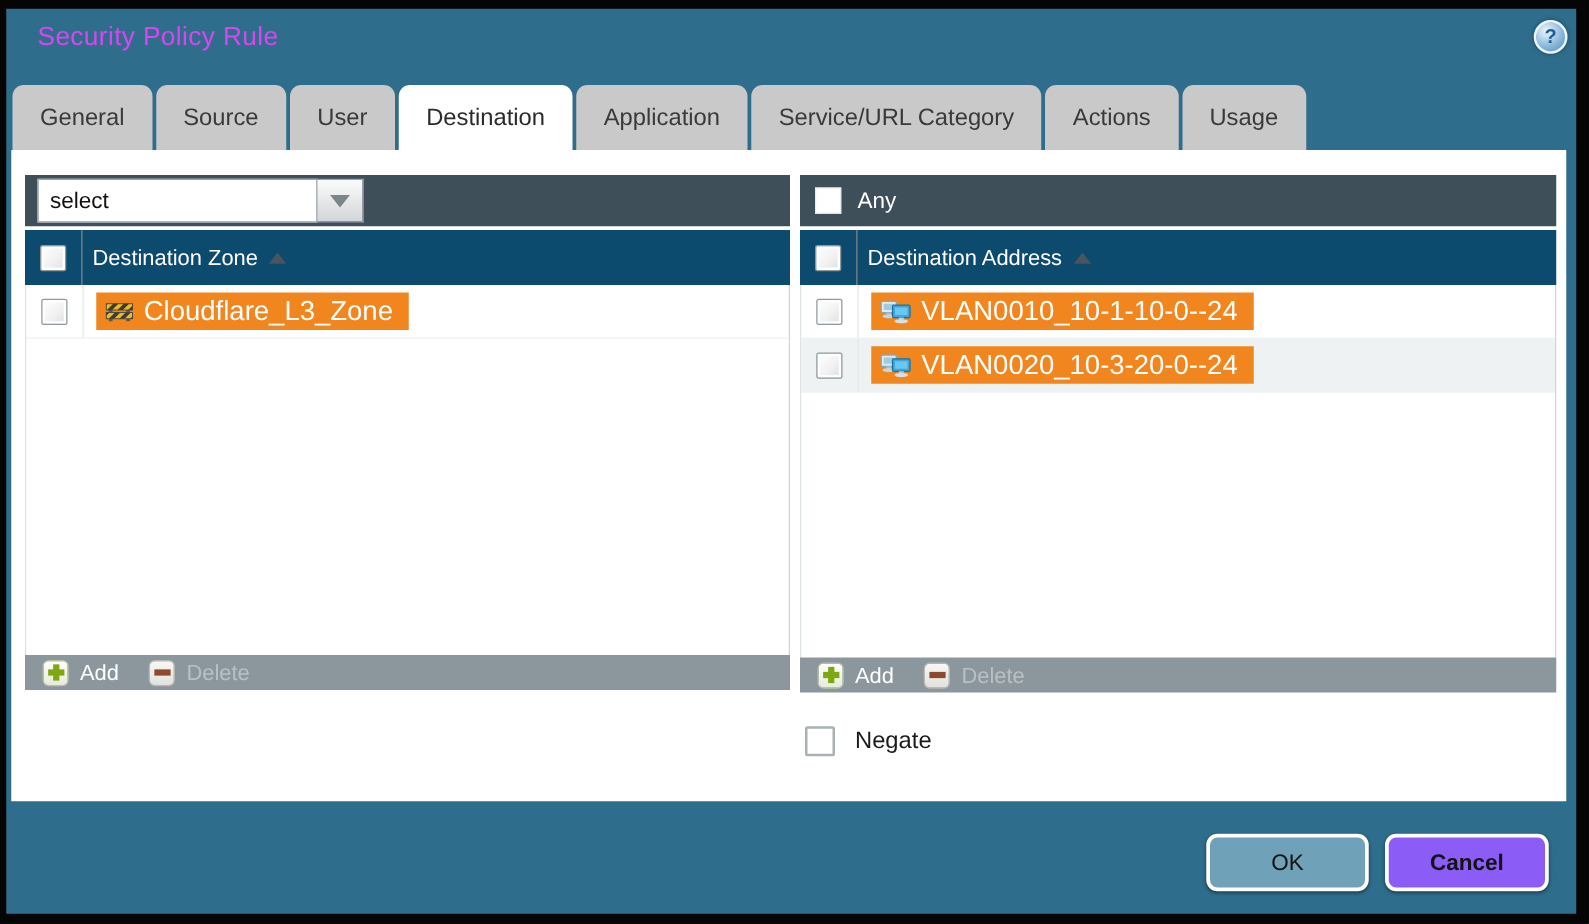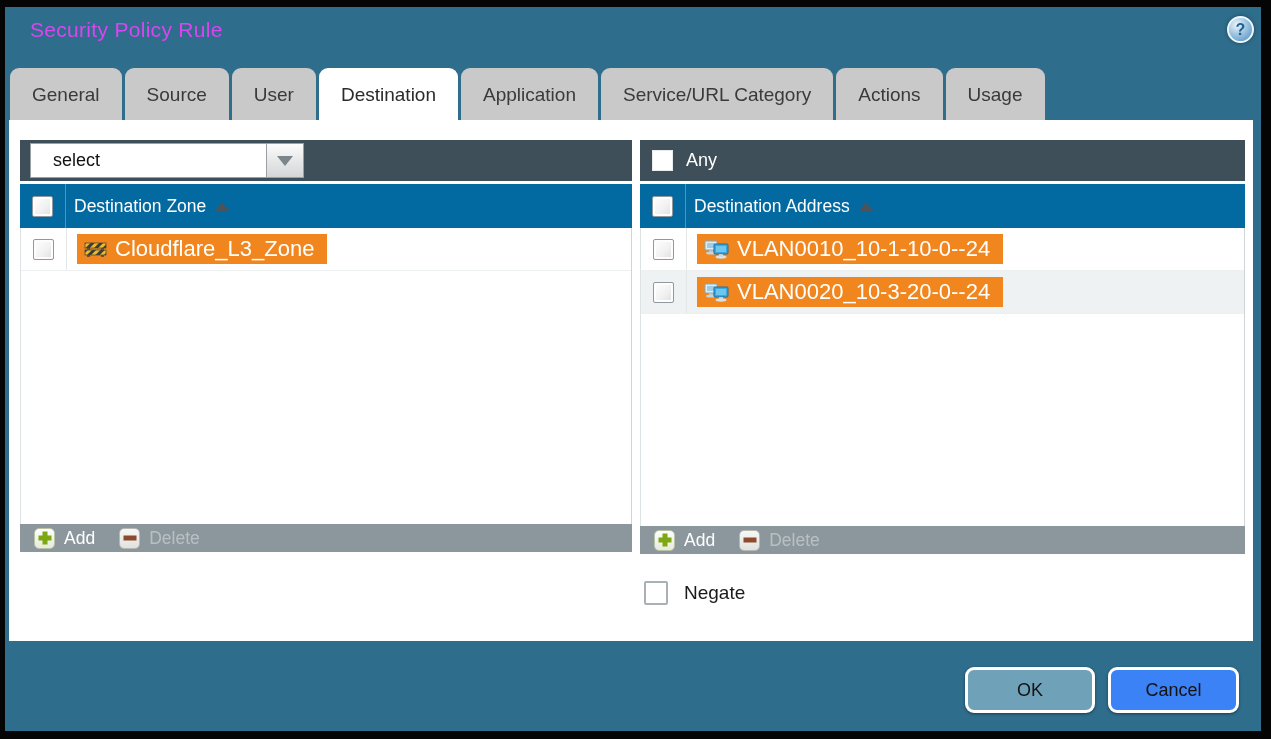--- a/index.html
+++ b/index.html
@@ -21,21 +21,21 @@
   .tab.active{background:#ffffff;color:#2b2b2b;}
 
   
   .content{position:absolute;left:9px;top:120px;width:1244px;height:521px;background:#fff;}
 
   .panel{position:absolute;top:20px;}
   .panel-left{left:11px;width:612px;}
   .panel-right{left:631px;width:605px;}
 
   .bar-dark{height:41px;background:#3f4f59;display:flex;align-items:center;margin-bottom:3px;}
-  .col-header{height:44px;background:#0369a1;display:flex;align-items:center;color:#fff;font-size:17.5px;}
+  .col-header{height:44px;background:#0c4a6e;display:flex;align-items:center;color:#fff;font-size:17.5px;}
   .cb-col{width:45px;display:flex;align-items:center;justify-content:center;align-self:stretch;}
   .col-header .cb-col{border-right:1px solid #7d888e;}
   .col-label{margin-left:8px;display:flex;align-items:center;gap:9px;}
   .sort-asc{width:0;height:0;border-left:7px solid transparent;border-right:7px solid transparent;
     border-bottom:9px solid #49545c;}
 
   .rows{background:#fff;border-left:1px solid #dde2e4;border-right:1px solid #cfd5d8;}
   .rows-left{height:296px;}
   .rows-right{height:298px;}
   .row{height:42px;display:flex;align-items:center;border-bottom:1px solid #edf0f1;}
@@ -59,38 +59,38 @@
 
   
   .cb-bevel{width:21px;height:21px;box-sizing:border-box;border:1px solid #8f999e;border-radius:2px;
     background:linear-gradient(135deg,#ffffff 0%,#f2f2f2 55%,#dedede 100%);
     box-shadow:inset 0 0 0 2px #fdfdfd;cursor:pointer;}
   .cb-white{width:21px;height:21px;box-sizing:border-box;background:#fff;border:1px solid #e8eced;cursor:pointer;}
   .cb-plain{width:24px;height:24px;box-sizing:border-box;background:#fff;border:2px solid #a9b1b4;border-radius:2px;cursor:pointer;}
 
   
   .select-wrap{display:flex;margin-left:10px;}
-  .select-input{width:213px;height:33px;border:1px solid #98a1a5;padding:0 0 0 22px;font-size:18px;
+  .select-input{width:213px;height:33px;border:1px solid #98a1a5;padding:0 0 0 9px;font-size:18px;
     font-family:inherit;color:#111;outline:none;}
   .select-btn{width:37px;height:35px;box-sizing:border-box;background:linear-gradient(#fbfbfb,#d3d6d7);
     border:1px solid #98a1a5;border-left:none;display:flex;align-items:center;justify-content:center;cursor:pointer;}
   .chev-down{width:0;height:0;border-left:8px solid transparent;border-right:8px solid transparent;
     border-top:10px solid #7b858a;}
 
   .any-label{margin-left:13px;color:#fff;font-size:18px;}
   .bar-dark .cb-white{margin-left:12px;}
 
   .negate{position:absolute;left:635px;top:461px;display:flex;align-items:center;gap:16px;}
   .negate-label{font-size:19px;color:#1a1a1a;}
 
   
   .dlg-btn{position:absolute;height:46px;border-radius:9px;border:3px solid #fff;box-sizing:border-box;
     font-size:18px;color:#131313;font-family:inherit;cursor:pointer;box-shadow:0 1px 3px rgba(0,0,0,.45);}
   .btn-ok{left:965px;top:667px;width:130px;background:#6fa2b8;}
-  .btn-cancel{left:1108px;top:667px;width:131px;background:#3b82f6;}
+  .btn-cancel{left:1108px;top:667px;width:131px;background:#8b5cf6;font-weight:bold;}
 </style>
 </head>
 <body>
 
 <div class="dialog">
   <div class="frame"></div>
 
   <div class="title">Security Policy Rule</div>
   <div class="help">?</div>
 

